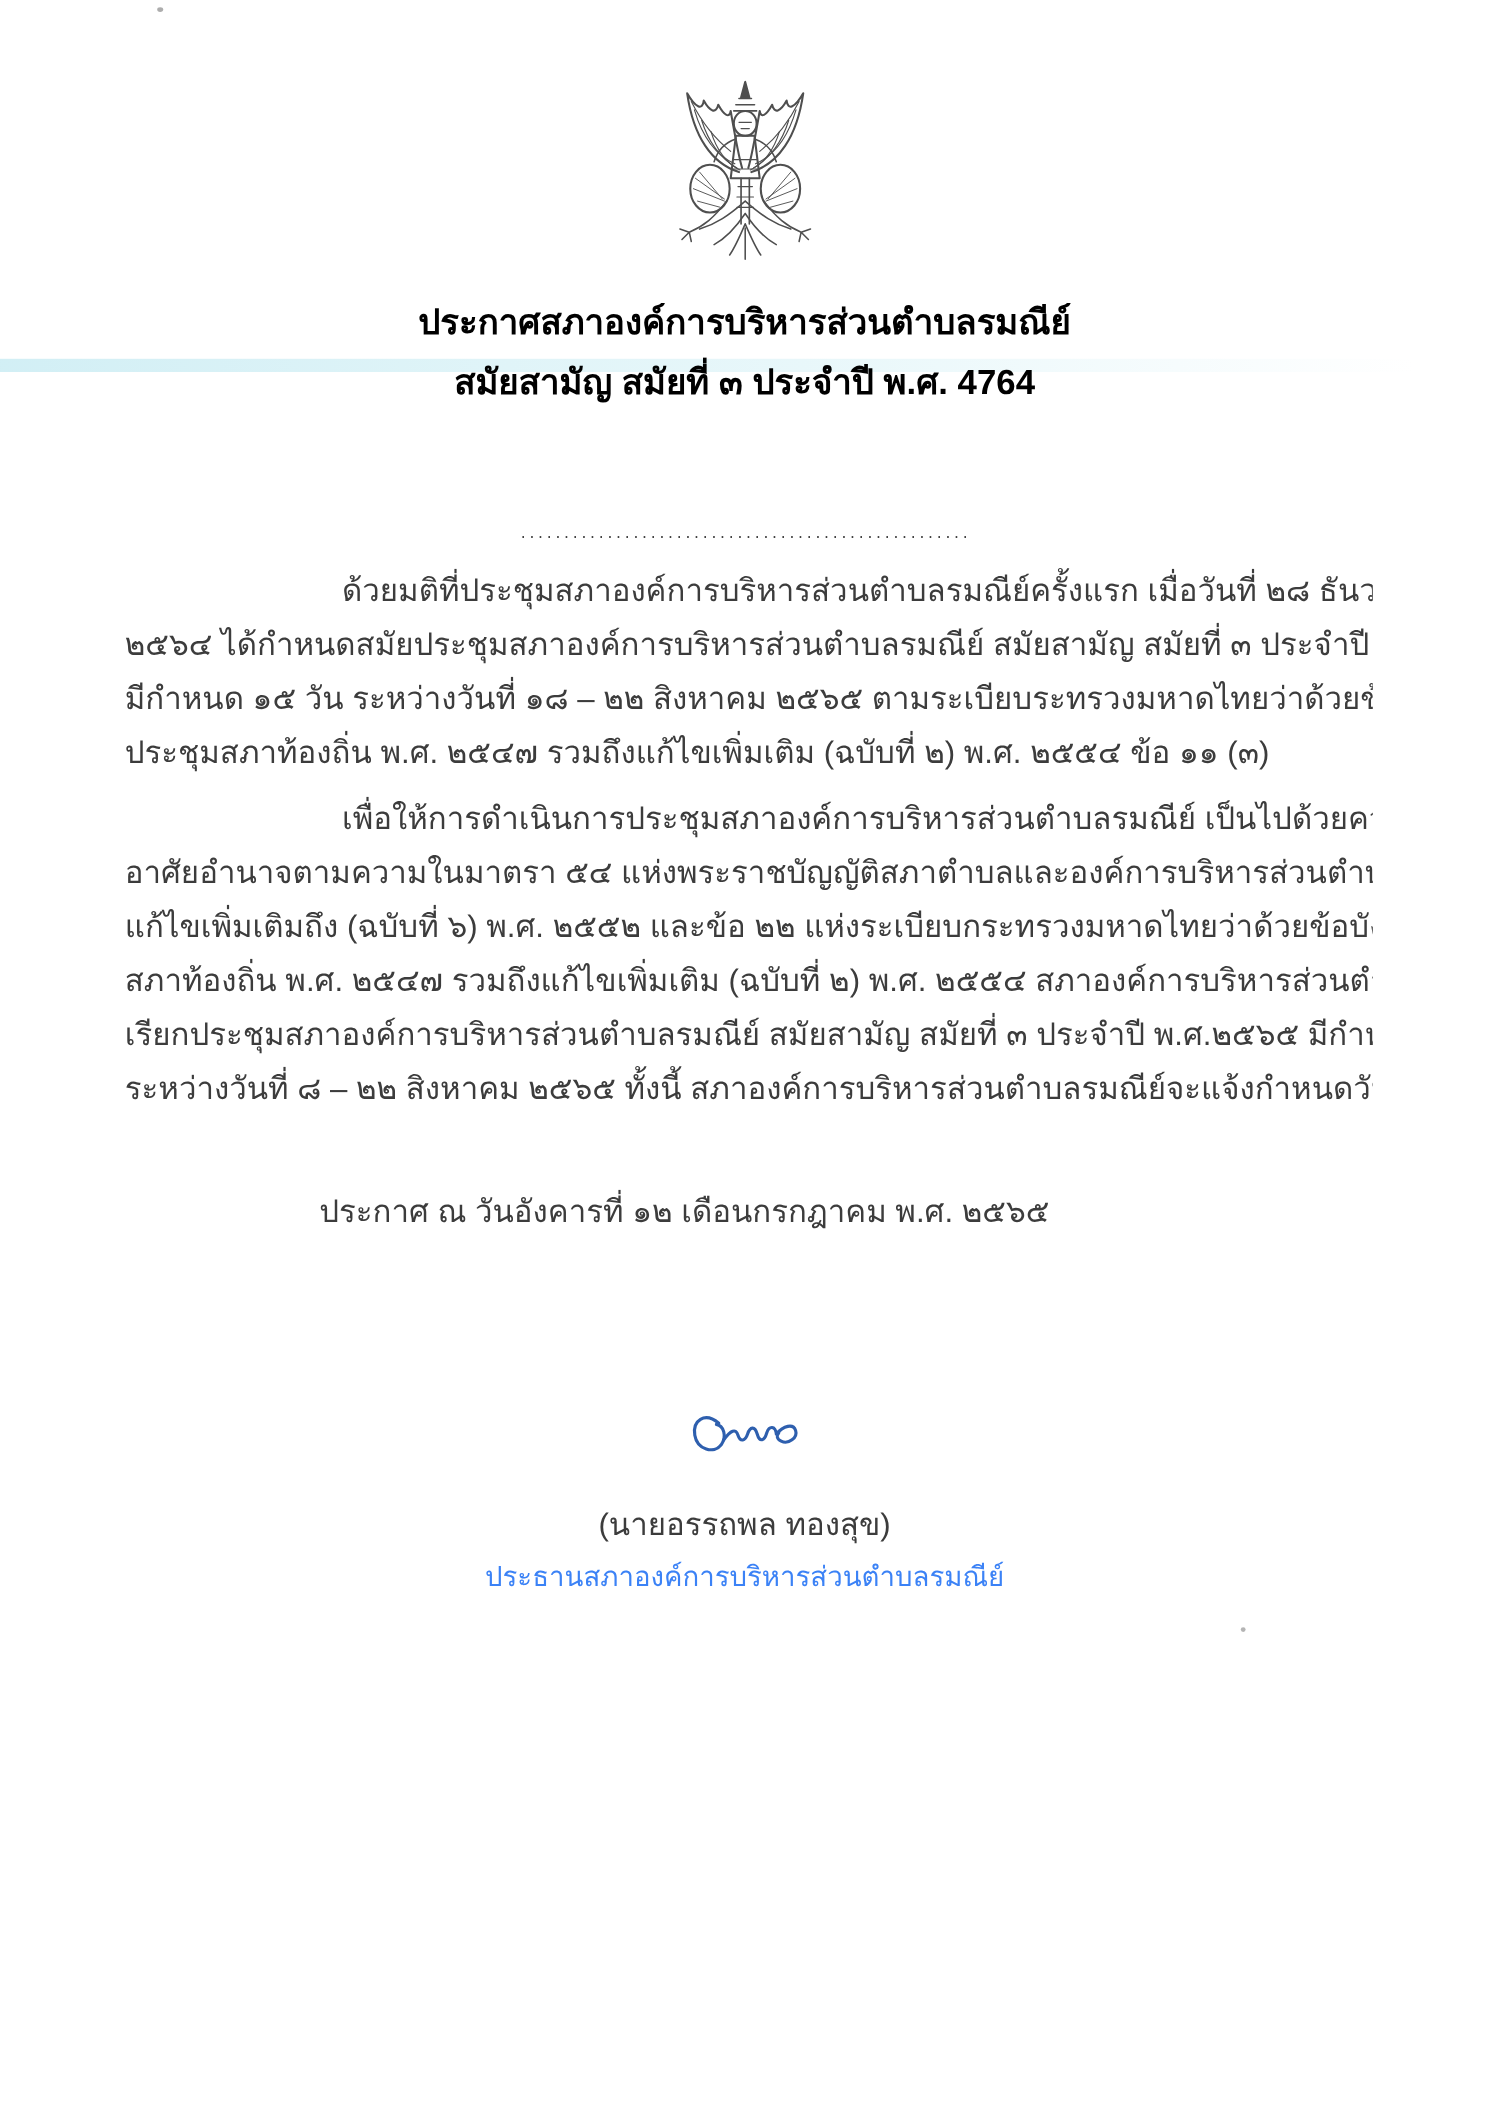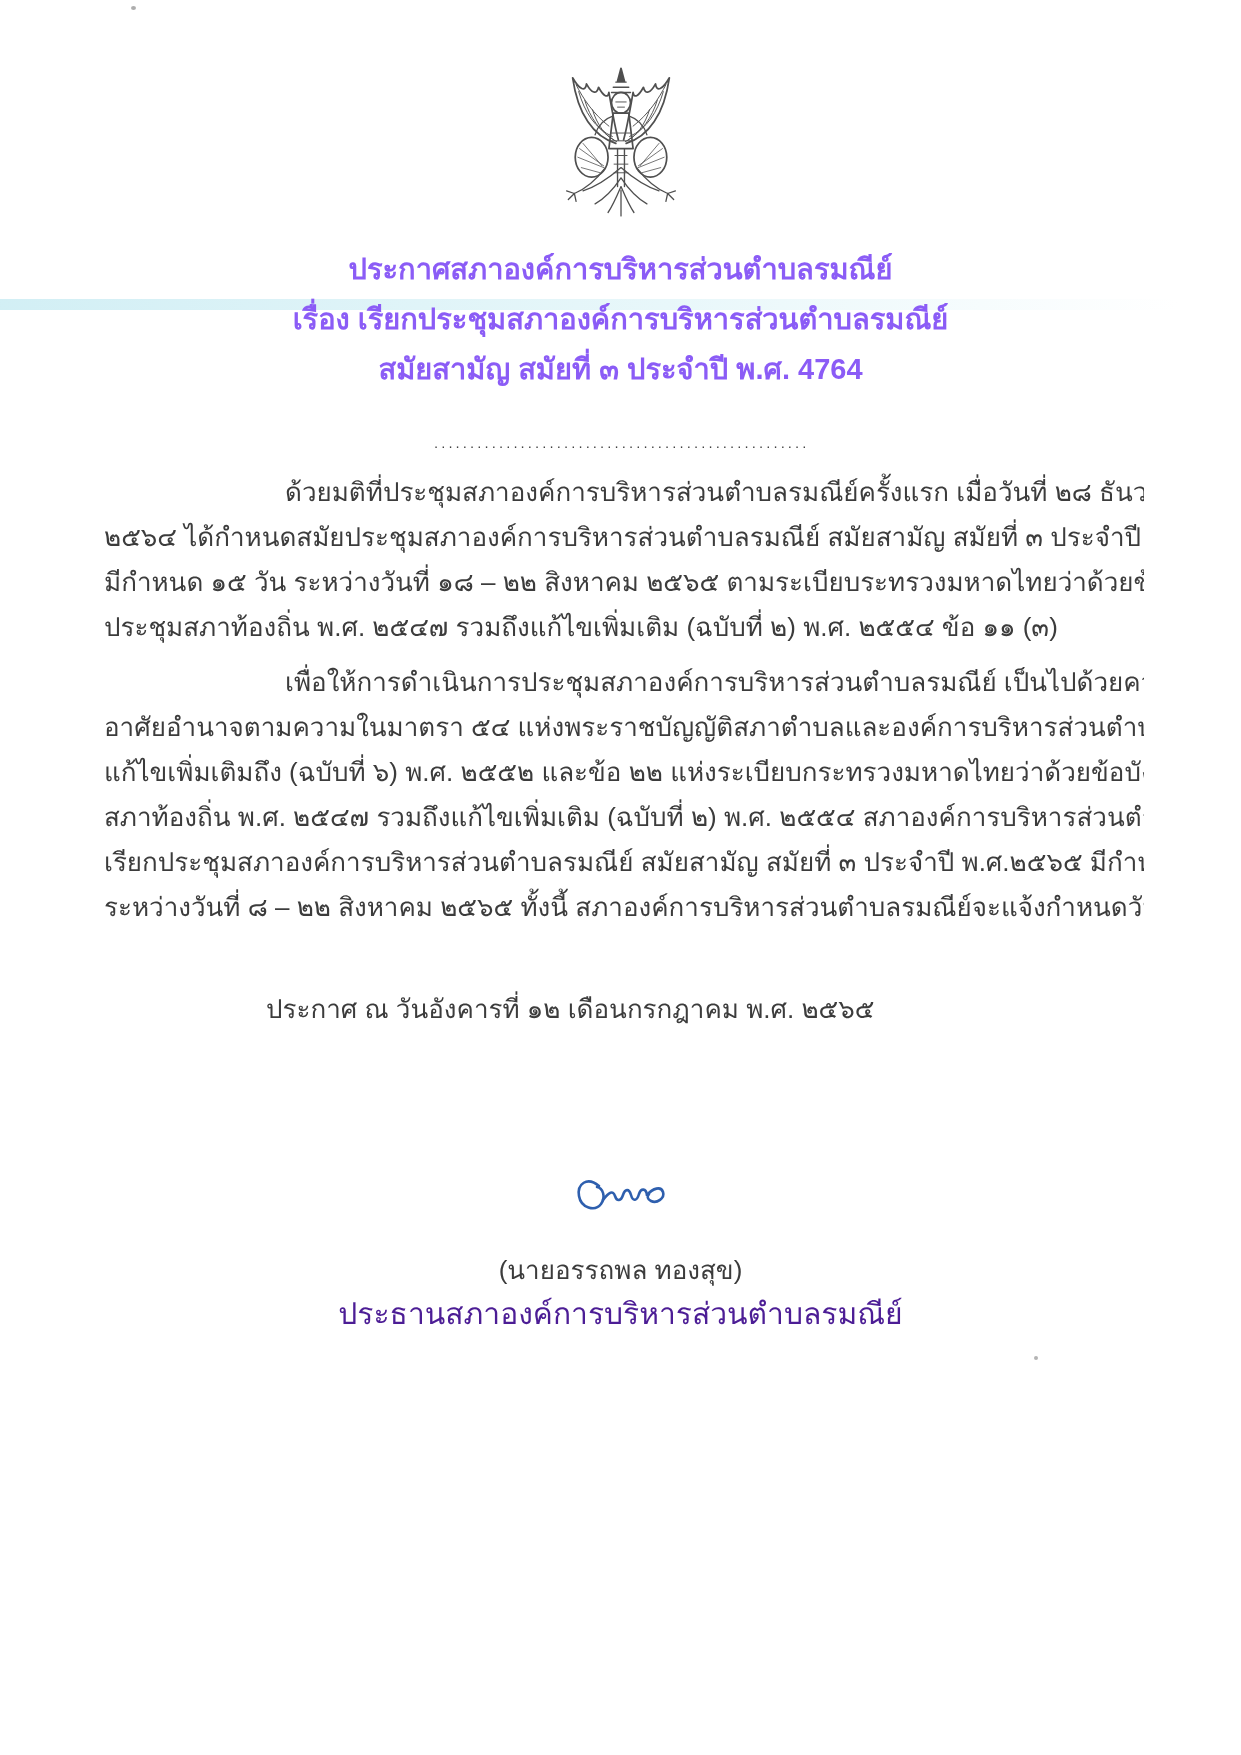--- a/index.html
+++ b/index.html
@@ -21,21 +21,21 @@
   .speck.s1{left:131px;top:6px;width:5px;height:4px;opacity:.55;}
   .speck.s2{left:1034px;top:1356px;width:4px;height:4px;opacity:.5;}
 
   .emblem{
     position:absolute;top:58px;left:50%;transform:translateX(-50%);
     width:190px;height:176px;
   }
 
   .title-block{
     position:absolute;top:244px;left:0;width:100%;
-    text-align:center;font-weight:700;font-size:29px;color:#8b5cf6;
+    text-align:center;font-weight:700;font-size:29px;color:#000000;
   }
   .title-block .t-line{height:50px;line-height:50px;white-space:nowrap;}
 
   .sep{
     position:absolute;top:438px;left:0;width:100%;
     text-align:center;font-size:11px;letter-spacing:.6px;color:#3f3f3f;
     font-family:"DejaVu Sans Mono", monospace;
   }
 
   .para{
@@ -51,21 +51,21 @@
     position:absolute;top:988px;left:104px;width:1040px;
     font-size:26px;color:#3c3c3c;
     padding-left:162px;white-space:nowrap;overflow:hidden;
   }
 
   .sig-wrap{
     position:absolute;top:1168px;left:0;width:100%;text-align:center;
   }
   .sig-ink{display:block;margin:0 auto;width:96px;height:62px;}
   .sig-name{margin-top:18px;font-size:26px;color:#3c3c3c;height:44px;line-height:44px;}
-  .sig-title{font-size:30px;color:#4c1d95;height:44px;line-height:44px;}
+  .sig-title{font-size:23px;color:#3b82f6;height:44px;line-height:44px;}
 </style>
 </head>
 <body>
 
 <div class="page">
 
   <div class="scan-band"></div>
   <div class="speck s1"></div>
   <div class="speck s2"></div>
 
@@ -106,21 +106,20 @@
         <path d="M110,146 L110,176" stroke-width="1.5"></path>
 
         <path d="M92,120 C80,136 70,144 56,150 M56,150 l-9,-3 M56,150 l-7,7 M56,150 l2,9" stroke-width="1.5"></path>
         <path d="M128,120 C140,136 150,144 164,150 M164,150 l9,-3 M164,150 l7,7 M164,150 l-2,9" stroke-width="1.5"></path>
       </g>
     </svg>
   </div>
 
   <div class="title-block">
     <div class="t-line">ประกาศสภาองค์การบริหารส่วนตำบลรมณีย์</div>
-    <div class="t-line">เรื่อง  เรียกประชุมสภาองค์การบริหารส่วนตำบลรมณีย์</div>
     <div class="t-line">สมัยสามัญ  สมัยที่ ๓  ประจำปี พ.ศ. 4764</div>
   </div>
 
   <div class="sep">....................................................</div>
 
   <div class="para para1">
     <div class="p-line indent">ด้วยมติที่ประชุมสภาองค์การบริหารส่วนตำบลรมณีย์ครั้งแรก เมื่อวันที่ ๒๘ ธันวาคม พ.ศ.</div>
     <div class="p-line">๒๕๖๔  ได้กำหนดสมัยประชุมสภาองค์การบริหารส่วนตำบลรมณีย์ สมัยสามัญ สมัยที่ ๓ ประจำปี พ.ศ. ๒๕๖๕</div>
     <div class="p-line">มีกำหนด ๑๕ วัน ระหว่างวันที่ ๑๘ – ๒๒  สิงหาคม ๒๕๖๕  ตามระเบียบระทรวงมหาดไทยว่าด้วยข้อบังคับการ</div>
     <div class="p-line">ประชุมสภาท้องถิ่น พ.ศ. ๒๕๔๗  รวมถึงแก้ไขเพิ่มเติม (ฉบับที่ ๒) พ.ศ. ๒๕๕๔  ข้อ ๑๑ (๓)</div>

